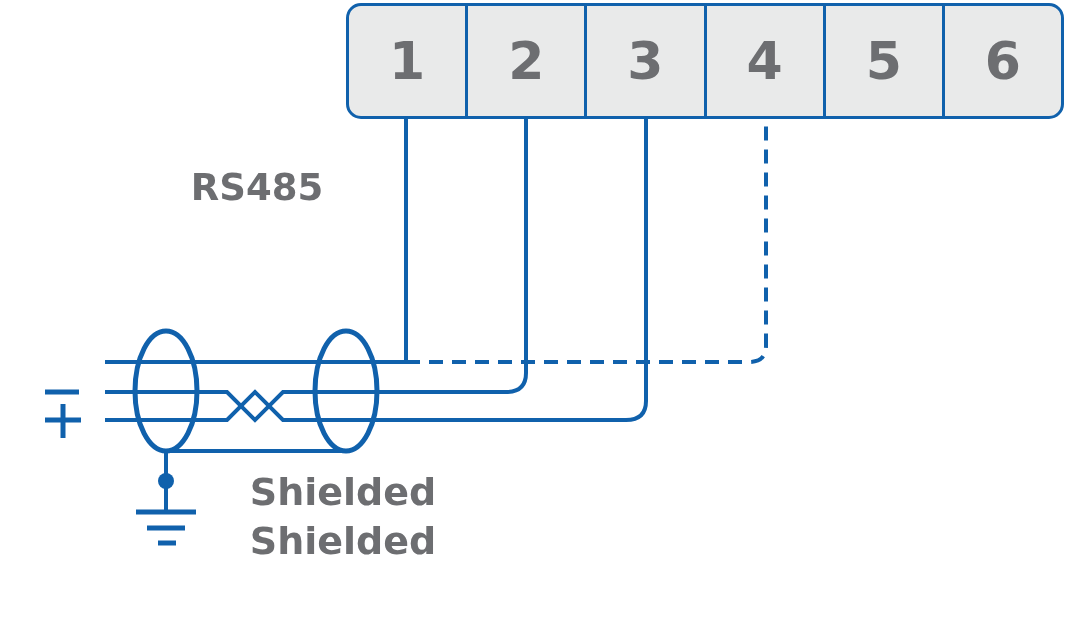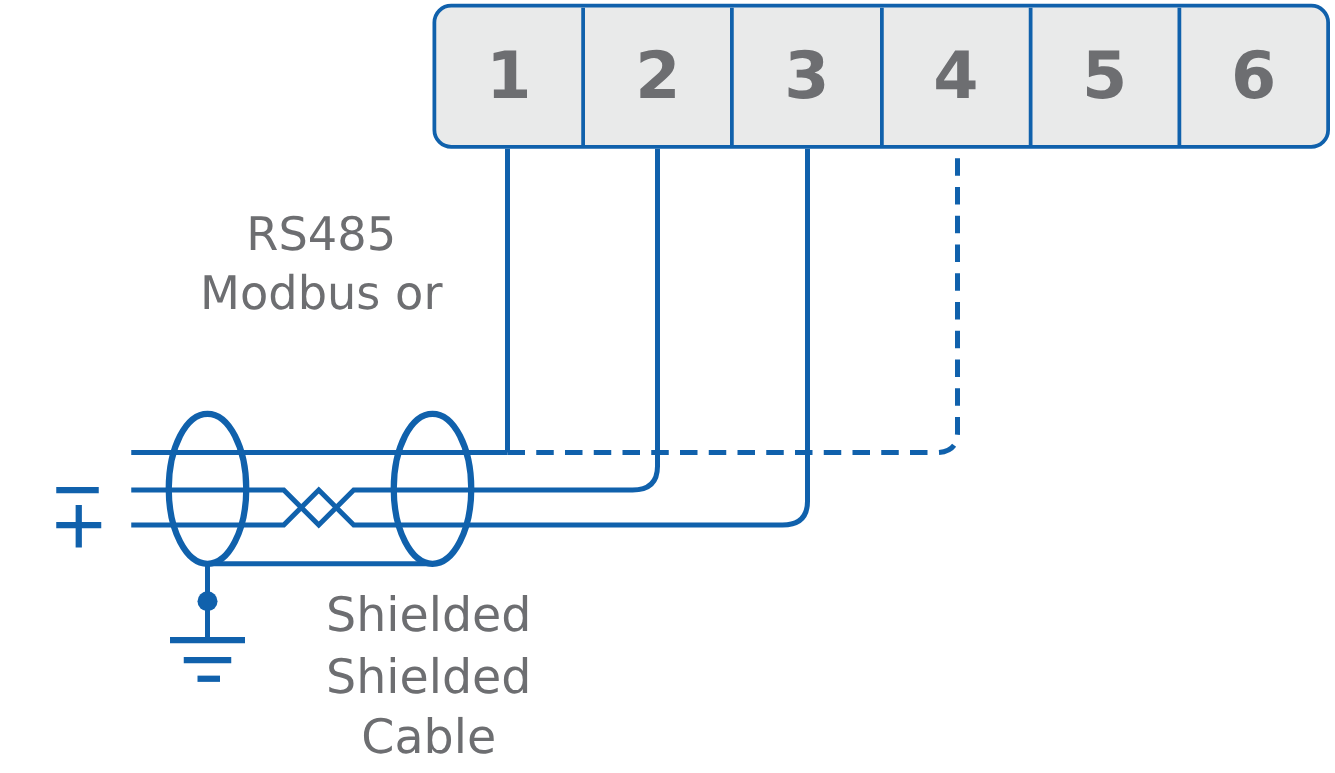--- a/index.html
+++ b/index.html
@@ -65,21 +65,21 @@
     stroke-dasharray: 14 9;
   }
   .dot {
     fill: var(--wire-blue);
     stroke: none;
   }
   
   .label {
     position: absolute;
     color: var(--label-gray);
-    font-weight: 400;
+    font-weight: 700;
     text-align: center;
     line-height: 1.28;
   }
   .gnd-label {
     left: 16px;
     top: 338px;
     width: 90px;
     font-size: 33px;
     text-align: left;
     line-height: 1;
@@ -150,22 +150,20 @@
     <path class="wire-thick" d="M45 392 H79"></path>
     <g>
       <path class="wire-thick" d="M45 420 H81"></path>
       <path class="wire-thick" d="M63 404 V438"></path>
     </g>
   </svg>
 
 
   <div class="label bus-label">
     <div>RS485</div>
-    <div>Modbus or</div>
   </div>
 
   <div class="label cable-label">
     <div>Shielded</div>
     <div>Shielded</div>
-    <div>Cable</div>
   </div>
 
 </div>
 
 </body></html>

